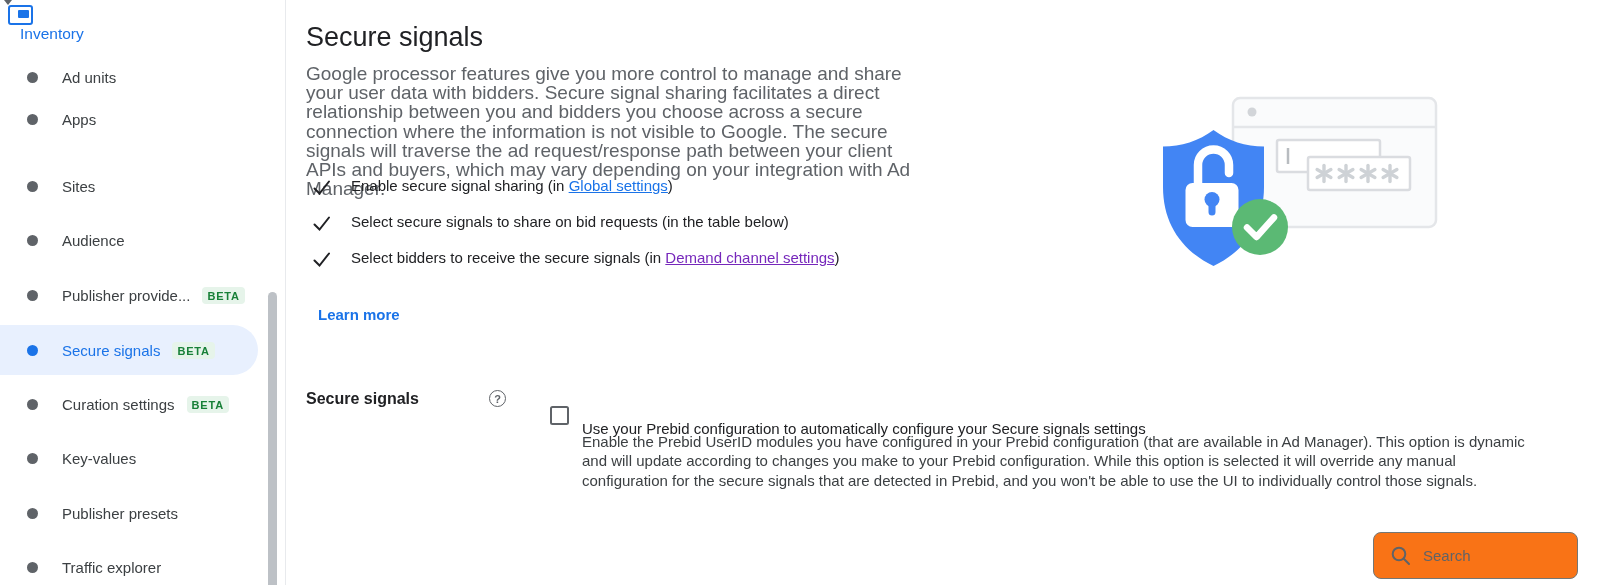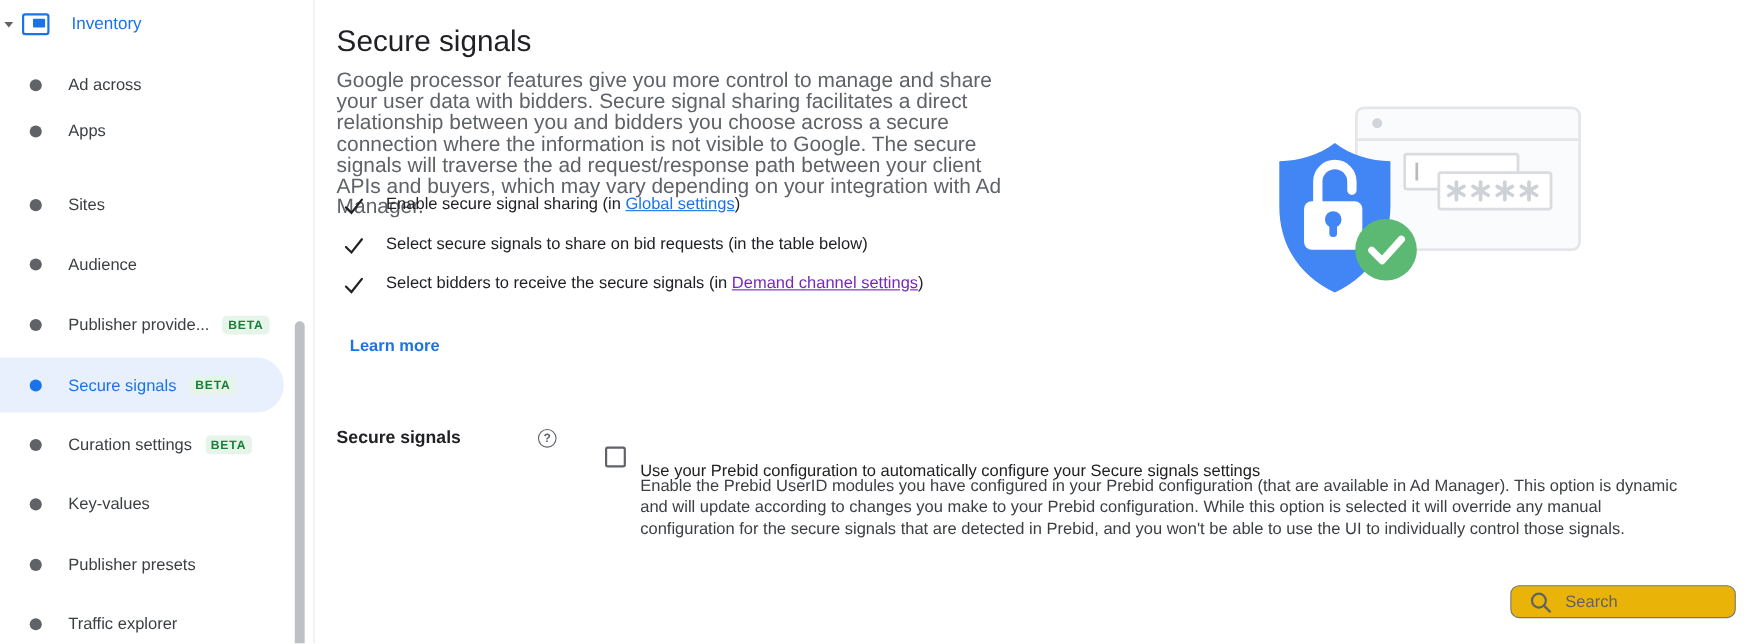--- a/index.html
+++ b/index.html
@@ -14,21 +14,21 @@
              display: flex; align-items: center; cursor: pointer; }
   .nav-row .bullet { width: 11px; height: 11px; border-radius: 50%; background: #5f6368;
                      margin-left: 27px; flex: 0 0 auto; }
   .nav-row .label { margin-left: 24px; font-size: 15px; color: #3c4043; white-space: nowrap; }
   .nav-row.selected { background: #e8f0fe; border-radius: 0 25px 25px 0; }
   .nav-row.selected .bullet { background: #1a73e8; }
   .nav-row.selected .label { color: #1a73e8; }
   .badge { margin-left: 12px; background: #e6f4ea; color: #188038; font-size: 11px;
            font-weight: 700; letter-spacing: 0.8px; padding: 3px 5px 2px; border-radius: 4px; }
   .root-row { position: absolute; left: 0; top: 0; width: 258px; height: 44px;
-              display: flex; align-items: center; cursor: pointer; }
+              display: flex; align-items: flex-start; cursor: pointer; flex-direction: column; }
   .expander { width: 0; height: 0; margin-left: 4px;
               border-left: 4.5px solid transparent; border-right: 4.5px solid transparent;
               border-top: 5.5px solid #5f6368; }
   .inv-icon { position: relative; width: 25px; height: 20px; margin-left: 8px;
               border: 2px solid #1a73e8; border-radius: 3px; }
   .inv-icon .inner { position: absolute; right: 2.5px; top: 2.5px; width: 11px; height: 8.5px;
                      background: #1a73e8; border-radius: 1px; }
   .root-row .label { margin-left: 20px; font-size: 15.5px; color: #1a73e8; }
   .scroll-thumb { position: absolute; left: 268px; top: 292px; width: 9px; height: 293px;
                   border-radius: 5px 5px 0 0; background: #bdc1c6; }
@@ -53,22 +53,22 @@
                font-size: 11px; font-weight: 700; display: flex; align-items: center;
                justify-content: center; cursor: pointer; }
   .checkbox { position: absolute; left: 550px; top: 406px; width: 19px; height: 19px;
               border: 2px solid #5f6368; border-radius: 2.5px; background: #fff; cursor: pointer; }
   .checkbox-label { position: absolute; left: 582px; top: 420px; font-size: 15px;
                     color: #202124; cursor: pointer; }
   .section-desc { position: absolute; left: 582px; top: 432px; width: 948px;
                   font-size: 15px; line-height: 19.3px; color: #3c4043; }
 
   
-  .search-box { position: absolute; left: 1373px; top: 532px; width: 205px; height: 30px;
-                border: 1px solid #747775; border-radius: 8px; background: #eab308;
+  .search-box { position: absolute; left: 1373px; top: 532px; width: 205px; height: 47px;
+                border: 1px solid #747775; border-radius: 8px; background: #f97316;
                 display: flex; align-items: center; }
   .search-box svg { margin-left: 16px; flex: 0 0 auto; }
   .search-box input { border: none; outline: none; margin-left: 12px; width: 150px;
                       font-size: 15px; font-family: inherit; color: #202124; background: transparent; }
   .search-box input::placeholder { color: #5f6368; }
 
   
   .illustration { position: absolute; left: 1150px; top: 92px; width: 300px; height: 183px; }
 </style>
 </head>
@@ -81,21 +81,21 @@
     <div class="root-row">
       <span class="expander"></span>
       <span class="inv-icon">
           <span class="inner"></span>
         </span>
       <span class="label">Inventory</span>
     </div>
 
     <div class="nav-row" style="top:52px">
       <span class="bullet"></span>
-      <span class="label">Ad across</span>
+      <span class="label">Ad units</span>
     </div>
     <div class="nav-row" style="top:94px">
       <span class="bullet"></span>
       <span class="label">Apps</span>
     </div>
     <div class="nav-row" style="top:161px">
       <span class="bullet"></span>
       <span class="label">Sites</span>
     </div>
     <div class="nav-row" style="top:215px">

